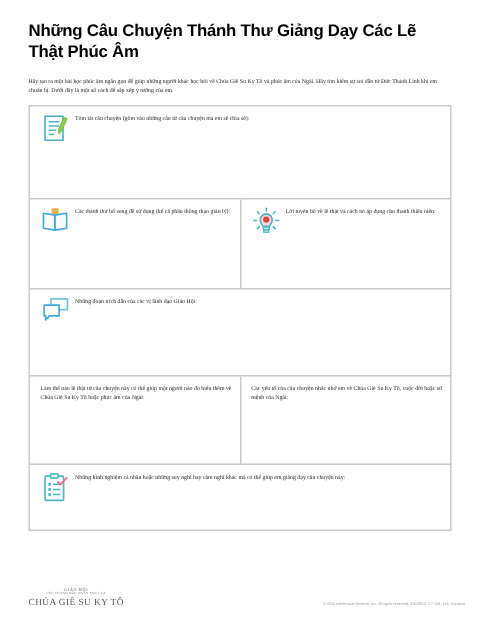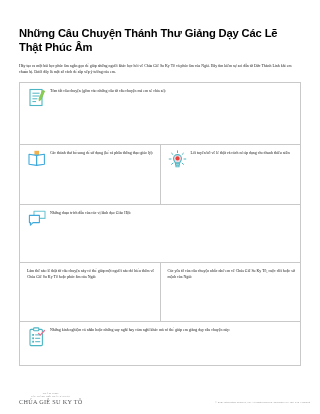--- a/index.html
+++ b/index.html
@@ -11,21 +11,21 @@
     height: 414px;
     background: #ffffff;
     font-family: "Liberation Sans", sans-serif;
     color: #1a1a1a;
     overflow: hidden;
   }
   .page {
     width: 320px;
     height: 414px;
     box-sizing: border-box;
-    padding: 26px 19px 0 19px;
+    padding: 14px 19px 0 19px;
     position: relative;
   }
   .title {
     font-size: 11.2px;
     font-weight: bold;
     letter-spacing: -0.15px;
     line-height: 1.25;
     color: #000000;
     margin: 0 0 9px 0;
   }

